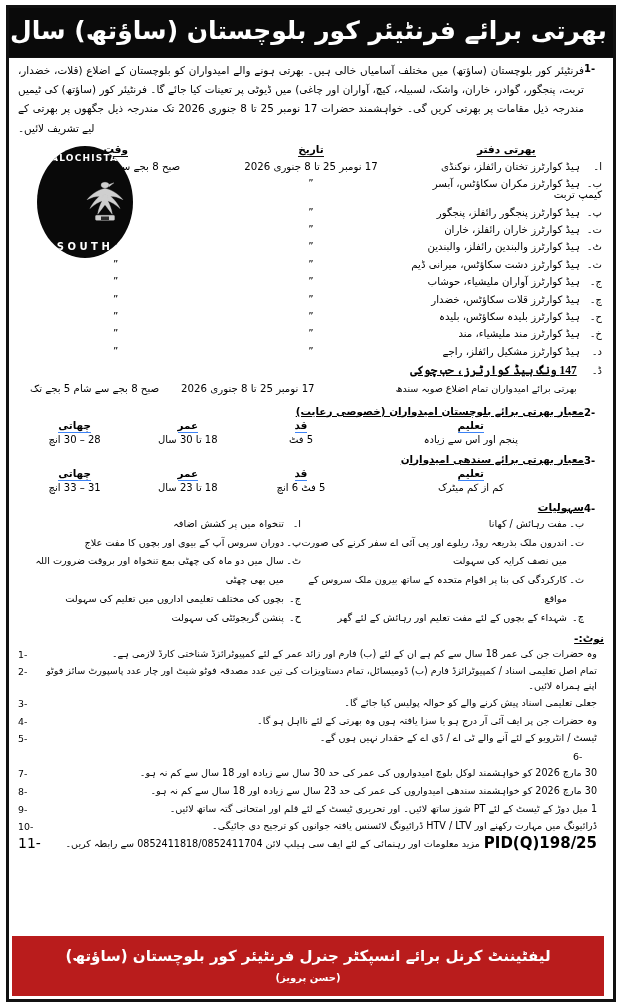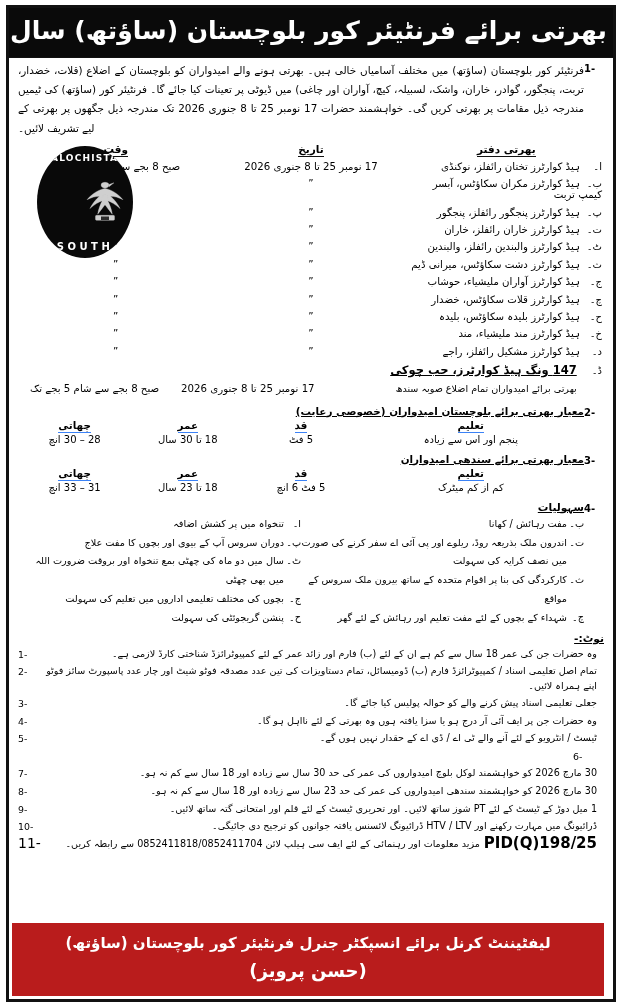--- a/index.html
+++ b/index.html
@@ -108,21 +108,21 @@
   th.h-office{ text-align:right;padding-right:34px;}
   .lbl{
     display:inline-block;width:22px;text-align:right;
     font-size:10px;
   }
   .ditto{font-size:11px;letter-spacing:0;}
 
   
   .wing-head{
     font-size:11.5px;font-weight:bold;text-decoration:underline;
-    text-align:right;padding-top:6px;
+    text-align:right;padding-top:6px;font-family:Liberation Serif, serif;
   }
   .wing-sub{
     font-size:9.6px;text-align:right;
   }
 
   
   .crit-head{
     font-size:10.4px;font-weight:bold;text-decoration:underline;
     text-align:right;
   }
@@ -184,21 +184,21 @@
     flex:0 0 auto;direction:ltr;font-size:15px;font-weight:bold;
     padding-left:4px;letter-spacing:0px;
   }
   .footer-band{
     background:#b91c1c;color:#fff;text-align:center;
     margin:2px 9px 3px 3px;
     padding:9px 4px 10px 4px;
     flex:0 0 auto;
   }
   .footer-band .l1{font-size:15px;line-height:1.5;font-weight:bold;}
-  .footer-band .l2{font-size:18px;line-height:1.6;font-weight:bold;margin-top:3px;}
+  .footer-band .l2{font-size:10px;line-height:1.6;font-weight:bold;margin-top:3px;}
 
   .spacer-sm{height:4px;}
   .spacer-xs{height:2px;}
 </style>
 </head>
 <body>
 
 <div class="page">
  <div class="frame">
   <div class="frame-inner">

